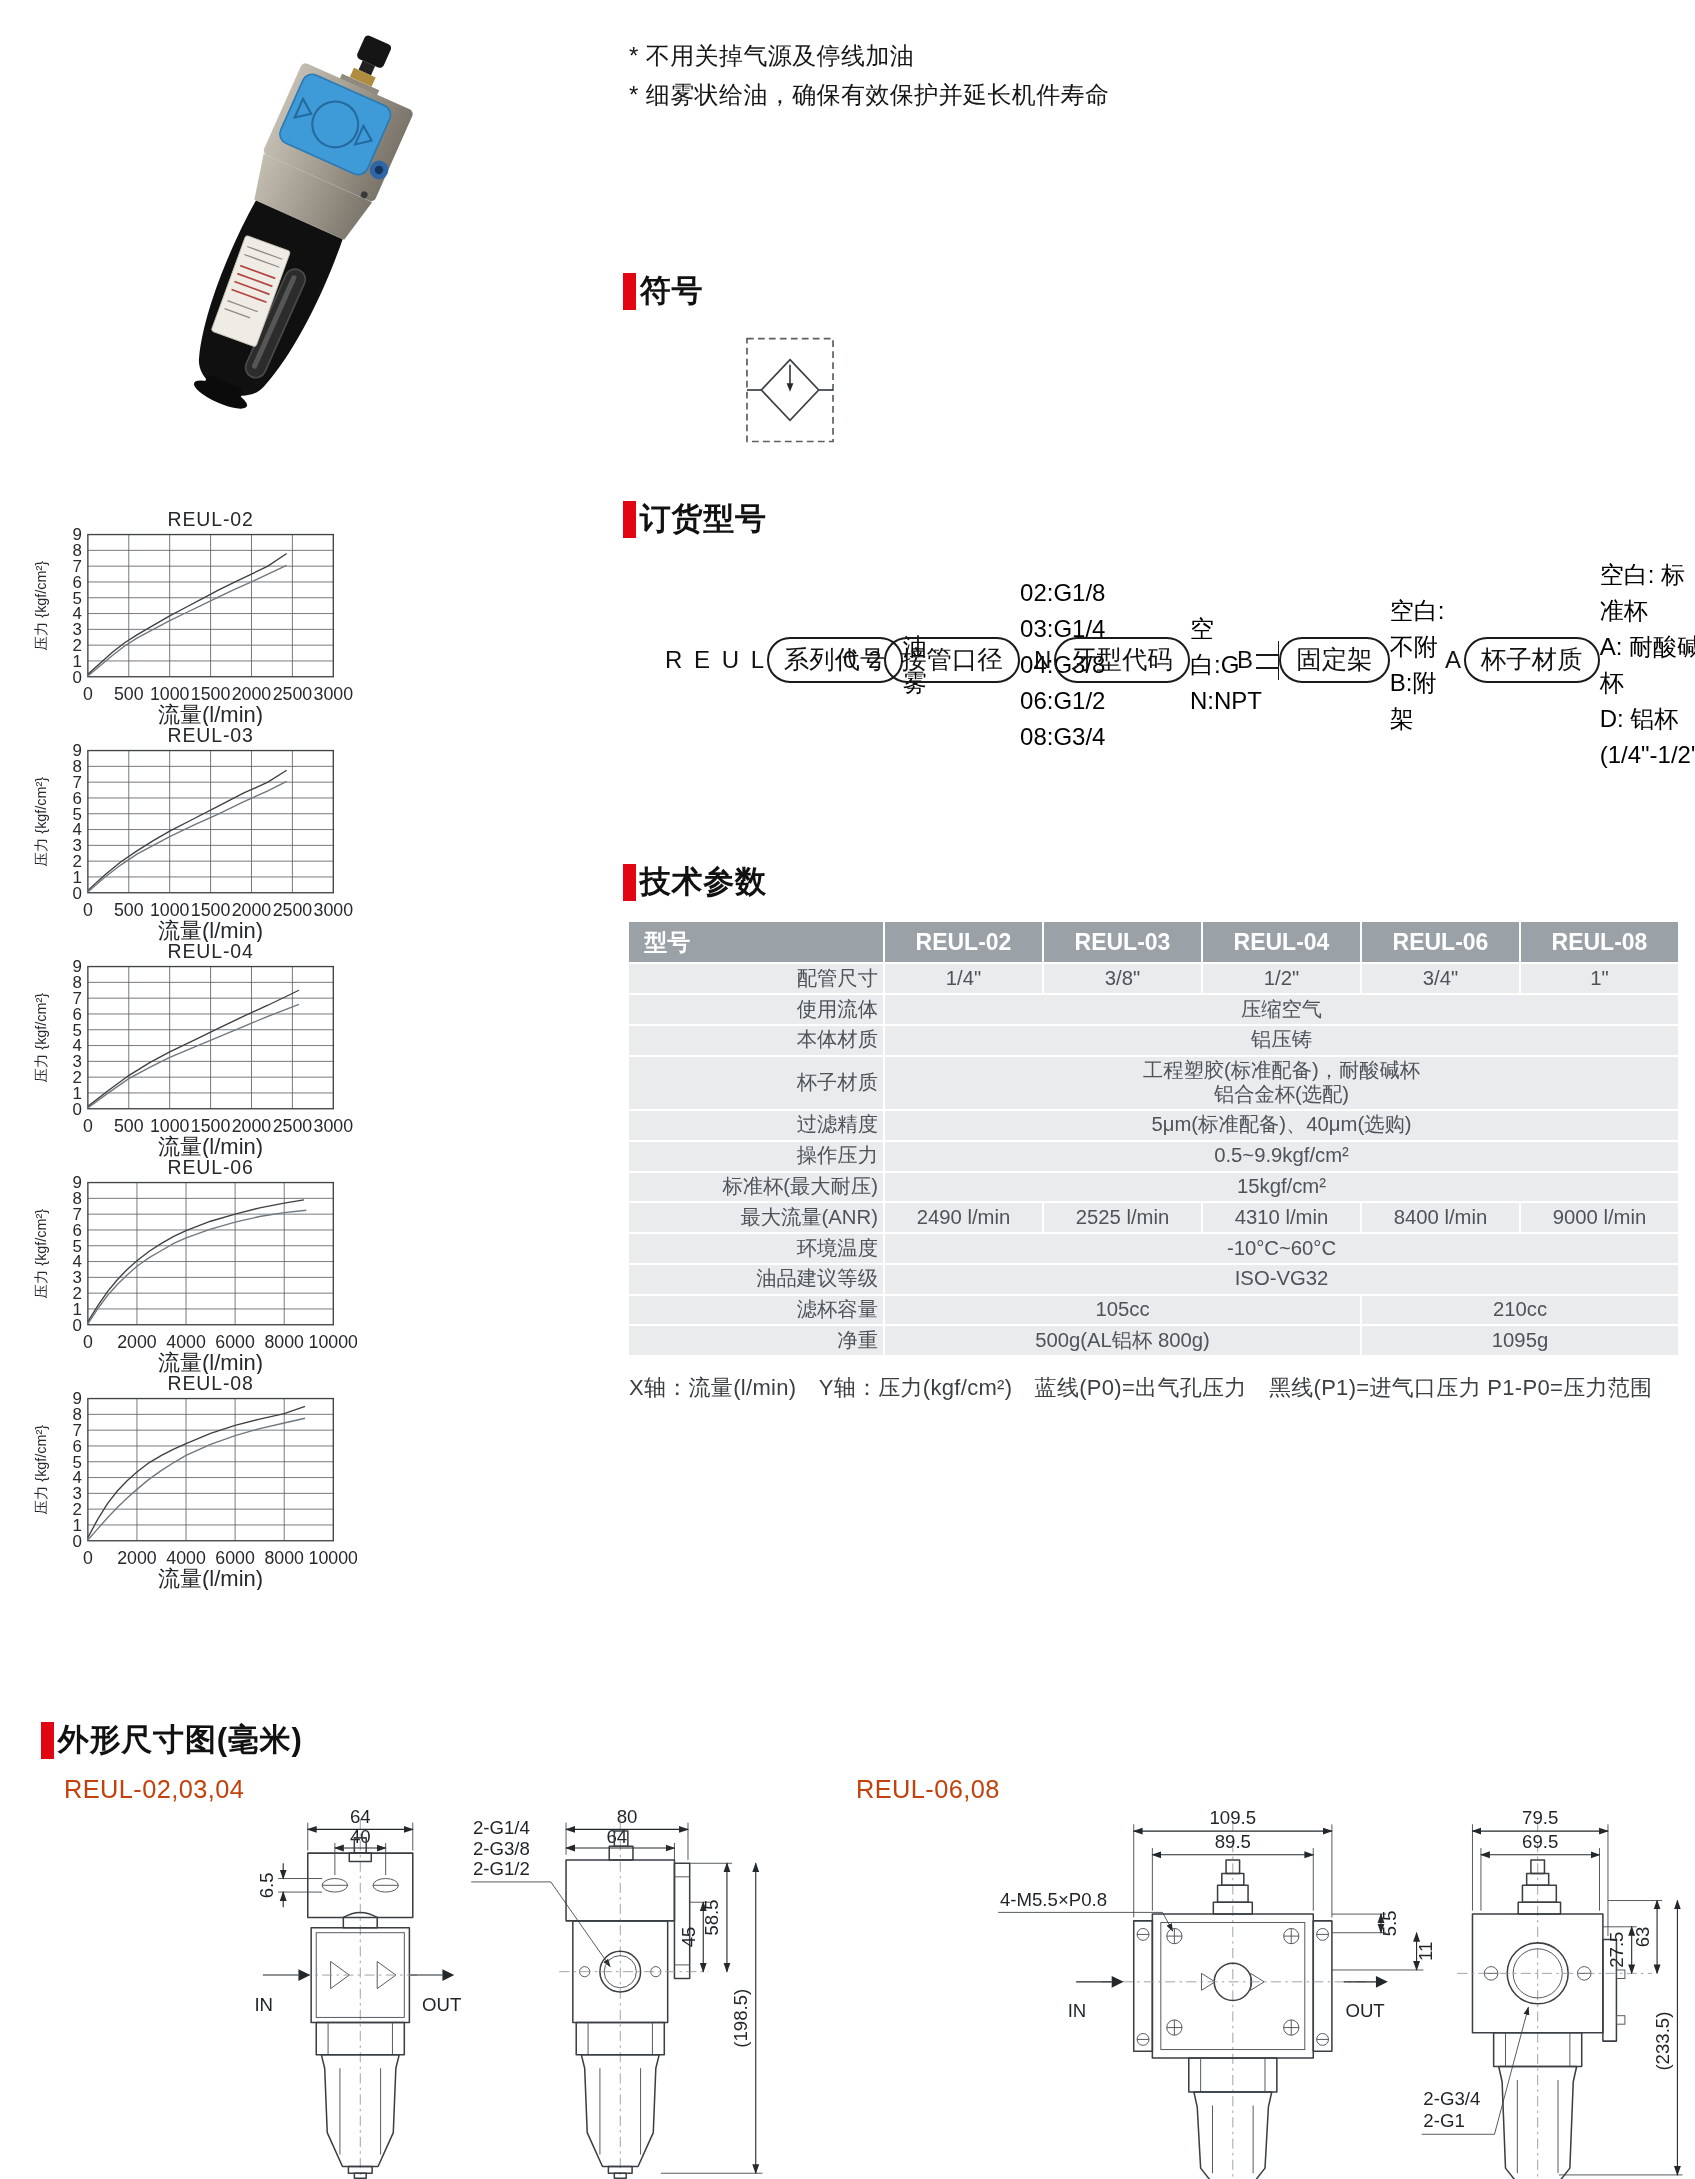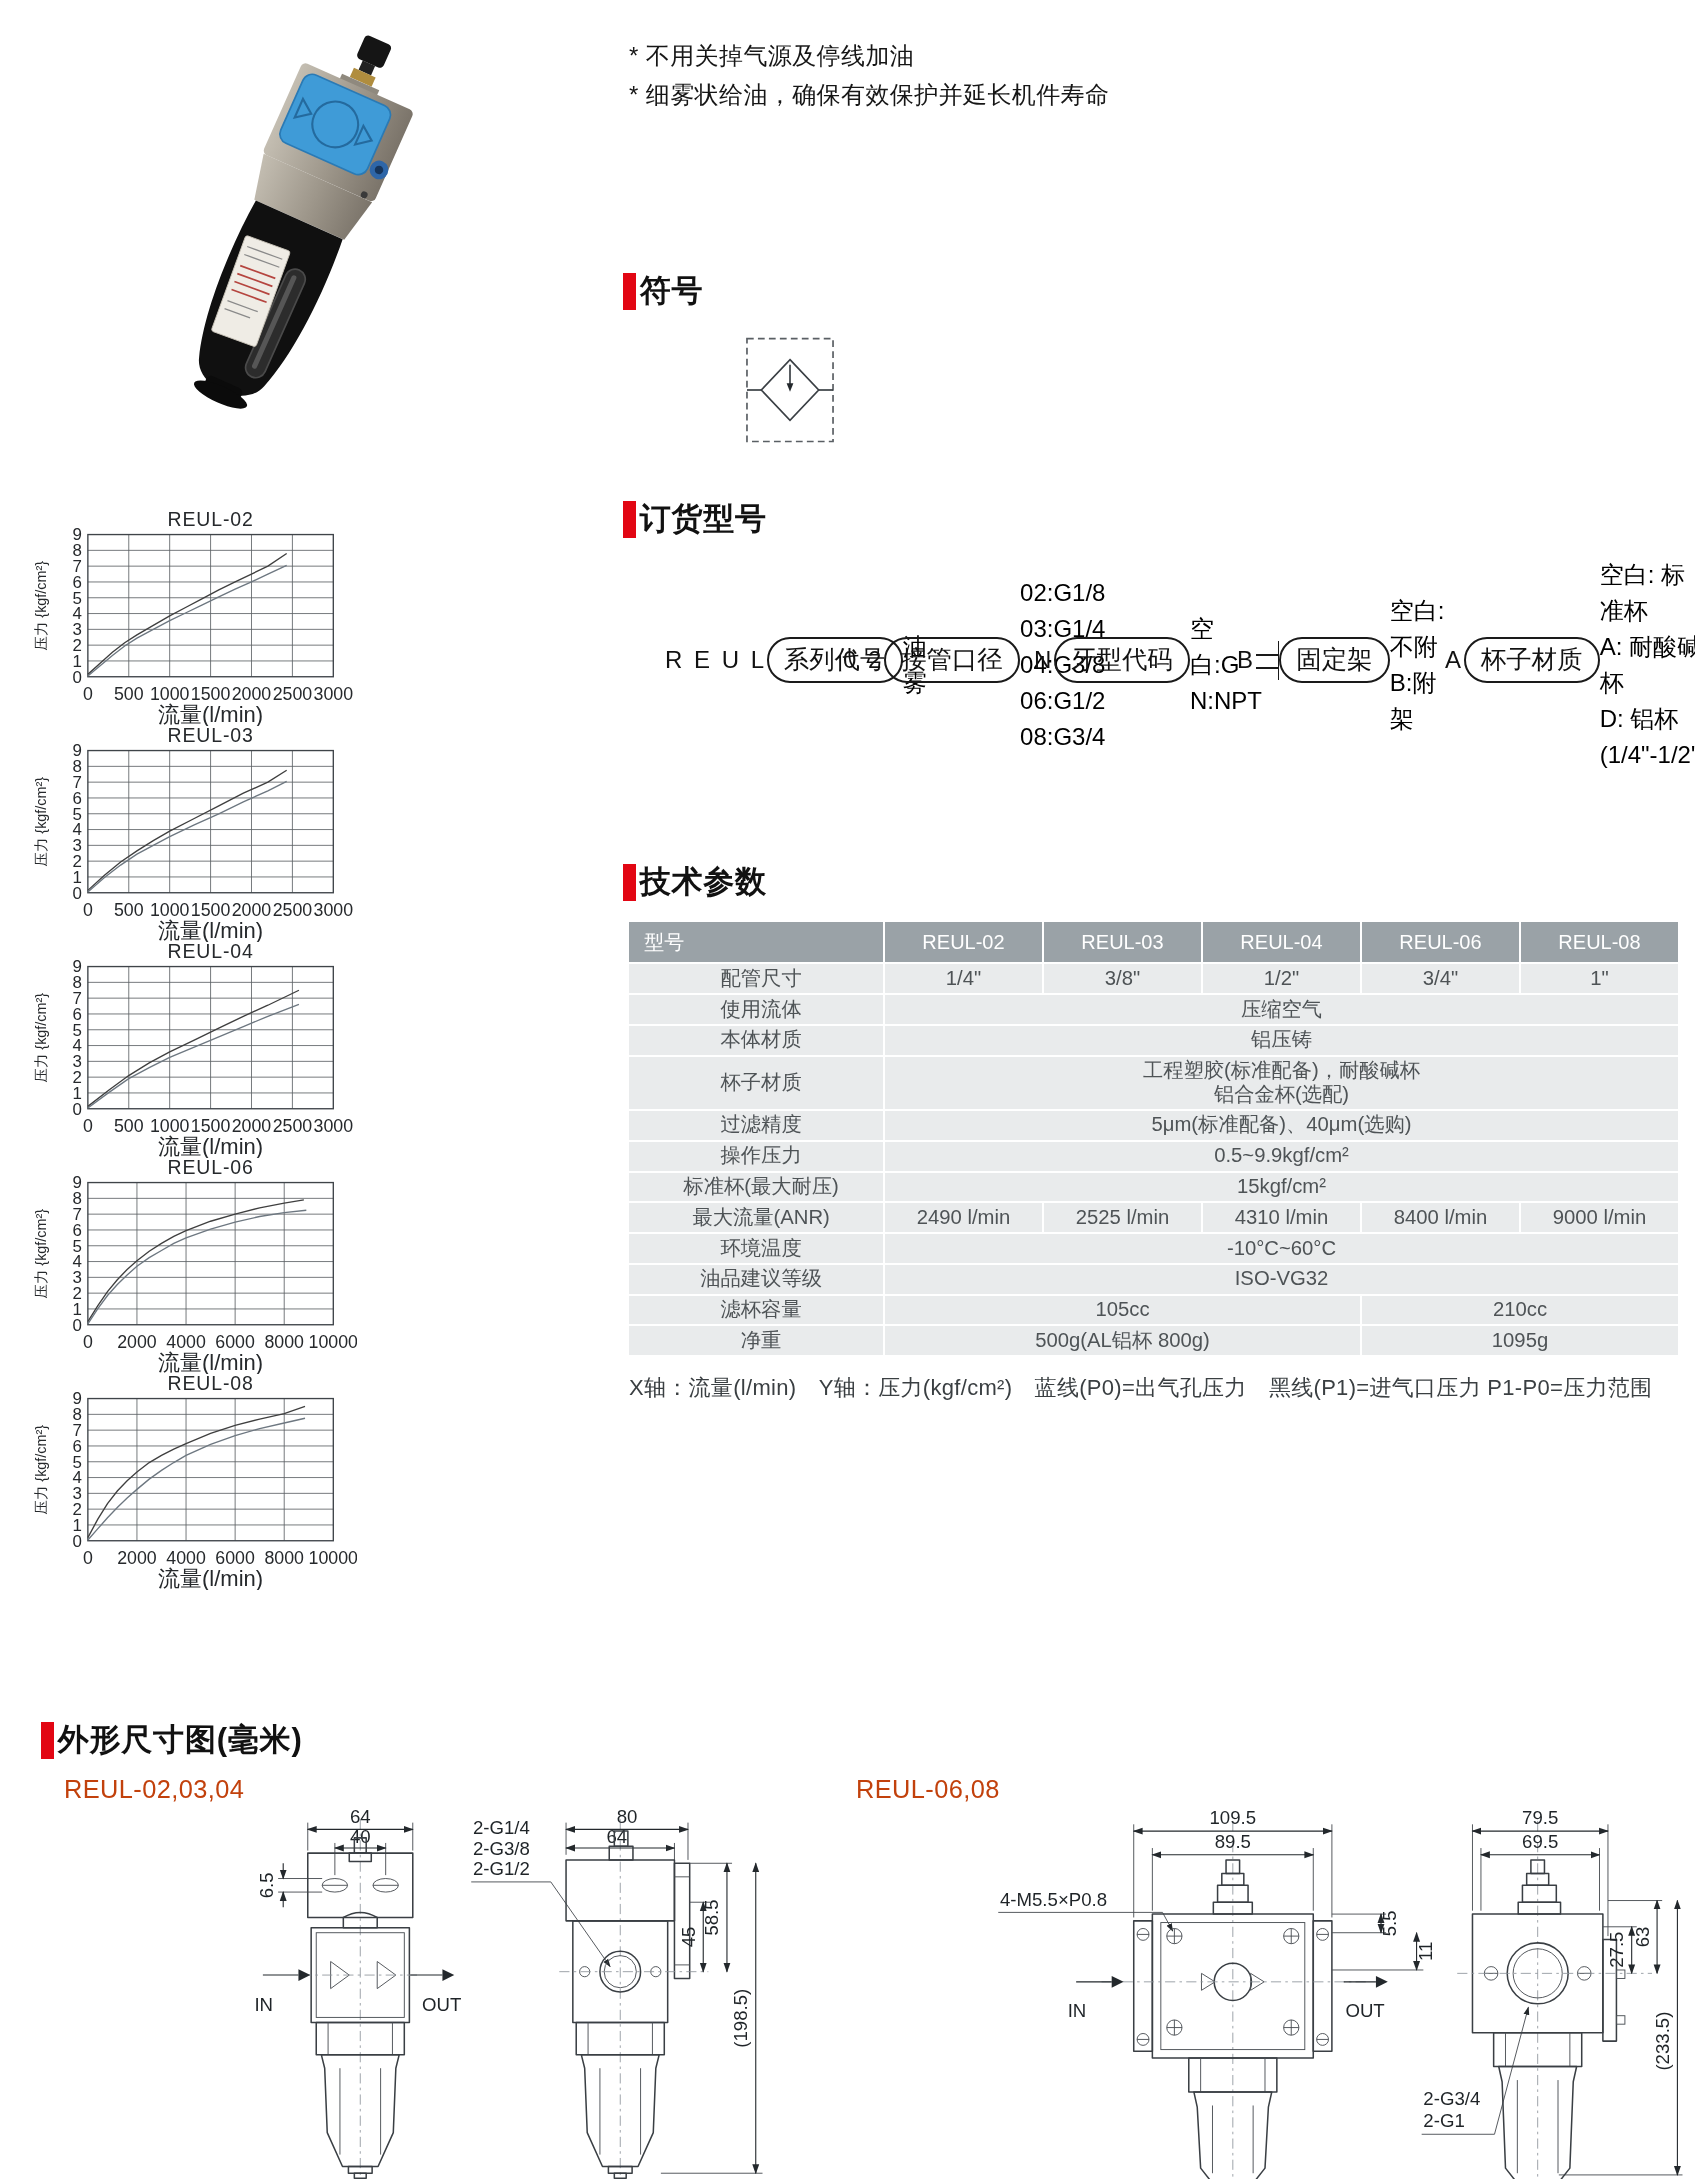--- a/index.html
+++ b/index.html
@@ -20,24 +20,24 @@
   .ord-row{position:absolute;left:665px;top:548px;display:flex;}
   .ord-col{display:flex;align-items:center;}
   .ord-code{font-size:24px;color:#121212;letter-spacing:2.5px;white-space:nowrap;}
   .ord-dbl{width:41px;height:10.2px;border-top:2.5px solid #1a1a1a;border-bottom:2.5px solid #1a1a1a;margin-top:2.5px;}
   .ord-stem{width:2.5px;height:39px;background:#1a1a1a;}
   .ord-bubble{border:2.5px solid #1a1a1a;border-radius:24px;padding:4.2px 15.3px;font-size:25.4px;color:#121212;white-space:nowrap;}
   .ord-opts{margin-top:8.5px;font-size:24px;color:#000000;line-height:1.5;text-align:left;width:max-content;max-width:100%;}
 
   
   table.spec{position:absolute;left:627px;top:920px;border-collapse:separate;border-spacing:2.5px;table-layout:fixed;}
-  table.spec th{background:#9aa2a7;color:#fff;font-weight:normal;font-size:20px;height:37px;padding:1.7px 5.1px;}
+  table.spec th{background:#9aa2a7;color:#fff;font-weight:bold;font-size:23px;height:37px;padding:1.7px 5.1px;}
   table.spec th.first{text-align:left;padding-left:15.3px;}
   table.spec td{background:#e9ebec;color:#4e5356;font-size:20.3px;text-align:center;height:25.4px;line-height:1.18;padding:1.7px 5.1px;}
-  table.spec td.lbl{text-align:center;padding-left:15.3px;}
+  table.spec td.lbl{text-align:right;padding-left:15.3px;}
   table.spec tr.tall td{height:49px;}
   .footnote{position:absolute;left:629px;top:1373px;font-size:22px;color:#3a3f42;letter-spacing:0.3px;}
 
   
   .chart{position:absolute;left:32px;width:325px;height:217px;}
   .chart svg text{fill:#26292c;}
   .ct{font-size:23px;text-anchor:middle;letter-spacing:1px;}
   .cyt{font-size:20px;text-anchor:end;}
   .cxt{font-size:21px;text-anchor:middle;}
   .cxl{font-size:26px;text-anchor:middle;}

